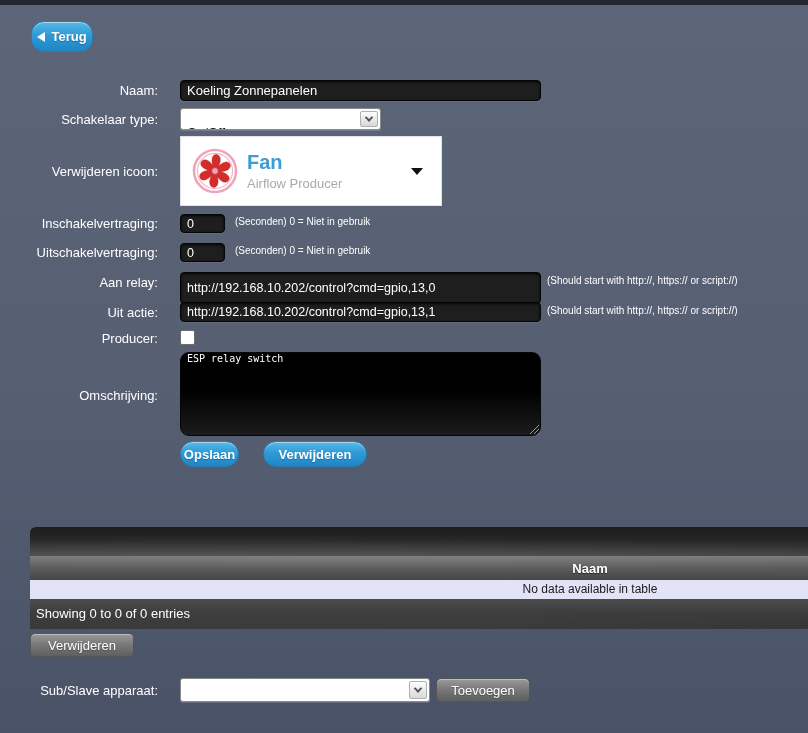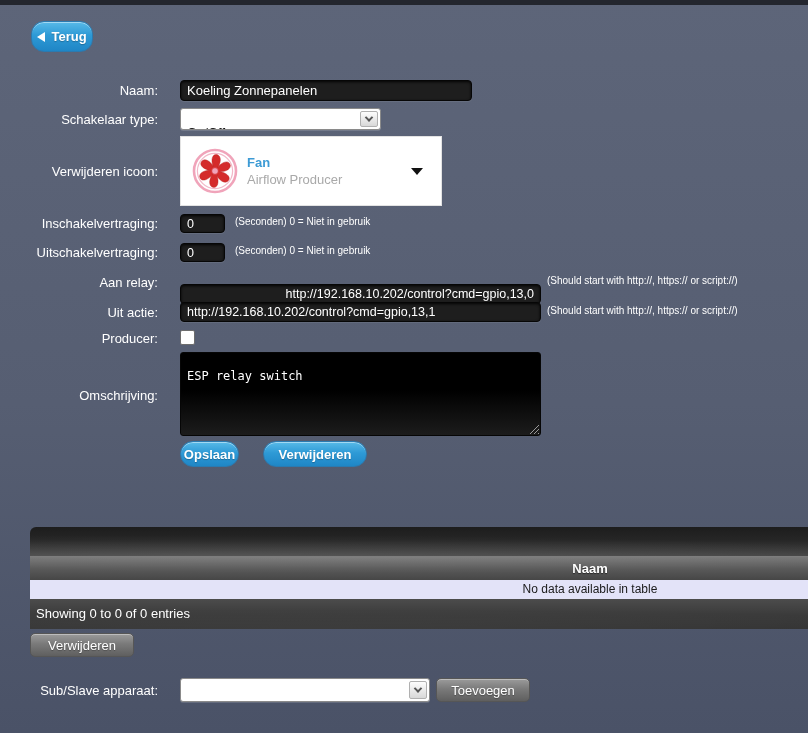--- a/index.html
+++ b/index.html
@@ -59,35 +59,35 @@
   }
   .chev { width:6px; height:6px; border-right:2px solid #555; border-bottom:2px solid #555; transform:rotate(45deg) translate(-1px,-1px); }
 
   
   .icon-panel {
     position:absolute; left:180px; top:0; width:262px; height:70px;
     background:#fff; border:1px solid #e3e3e3; display:flex; align-items:center; cursor:pointer;
   }
   .icon-panel .fan-svg { margin-left:10px; width:48px; height:48px; flex:0 0 auto; }
   .icon-texts { margin-left:8px; display:flex; flex-direction:column; gap:2px; }
-  .icon-title { color:#3d9bd5; font-size:13px; font-weight:bold; }
+  .icon-title { color:#3d9bd5; font-size:20px; font-weight:bold; }
   .icon-sub { color:#a9a9a9; font-size:13px; }
   .caret-down { position:absolute; right:18px; top:31px; width:0; height:0; border-left:6px solid transparent; border-right:6px solid transparent; border-top:7px solid #111; }
 
   .checkbox {
     -webkit-appearance:none; appearance:none; width:15px; height:15px;
     background:#fff; border:1px solid #6d6d6d; border-radius:2px; cursor:pointer;
   }
 
   .ta-wrap { position:absolute; left:180px; top:0; width:361px; height:84px; }
   .ta-wrap textarea {
     width:100%; height:100%; resize:none; outline:none;
     background:linear-gradient(to bottom,#000 0%,#000 45%,#1c1c1c 100%);
-    color:#fff; border:1px solid #060606; border-radius:3px;
-    font-family:"DejaVu Sans Mono",monospace; font-size:12px; padding:16px 6px;
+    color:#fff; border:1px solid #060606; border-radius:9px;
+    font-family:"DejaVu Sans Mono",monospace; font-size:10px; padding:0 6px;
   }
   .grip {
     position:absolute; right:2px; bottom:2px; width:11px; height:11px; pointer-events:auto; cursor:nwse-resize;
     background:
       linear-gradient(135deg, transparent 0 55%, #9a9a9a 55% 63%, transparent 63% 73%, #9a9a9a 73% 81%, transparent 81% 91%, #9a9a9a 91% 100%);
   }
 
   .btn-save { position:absolute; left:180px; top:0; width:59px; height:26px; }
   .btn-del  { position:absolute; left:263px; top:0; width:104px; height:26px; }
 
@@ -128,21 +128,21 @@
 <div id="app">
   <div class="topbar"></div>
 
   <button class="btn-blue back-btn">
     <span class="tri-left"></span>
     <span>Terug</span>
   </button>
 
   <div class="row" style="top:80px;">
     <span class="lbl" style="top:3px;">Naam:</span>
-    <input class="dark-input" style="position: absolute; left: 180px; top: 0px; width: 292px; height: 21px; font-size: 13px;" value="Koeling Zonnepanelen">
+    <input class="dark-input" style="position: absolute; left: 180px; top: 0px; width: 361px; height: 21px; font-size: 13px;" value="Koeling Zonnepanelen">
   </div>
 
   <div class="row" style="top:108px;">
     <span class="lbl" style="top:4px;">Schakelaar type:</span>
     <div class="sel-wrap" style="position:absolute;left:180px;top:0;width:201px;height:22px;">
       <select>
         <option>On/Off</option>
       </select>
       <span class="sel-arrow">
           <span class="chev"></span>
@@ -193,21 +193,21 @@
   </div>
 
   <div class="row" style="top:243px;">
     <span class="lbl" style="top:2px;">Uitschakelvertraging:</span>
     <input class="dark-input" style="position: absolute; left: 180px; top: 0px; width: 45px; height: 19px;" value="0">
     <span class="hint" style="position:absolute;left:235px;top:2px;">(Seconden) 0 = Niet in gebruik</span>
   </div>
 
   <div class="row" style="top:272px;">
     <span class="lbl" style="top:3px;">Aan relay:</span>
-    <input class="dark-input" style="position: absolute; left: 180px; top: 12px; width: 361px; height: 20px; text-align: right;" value="http://192.168.10.202/control?cmd=gpio,13,0">
+    <input class="dark-input" style="position: absolute; left: 180px; top: 0px; width: 361px; height: 32px;" value="http://192.168.10.202/control?cmd=gpio,13,0">
     <span class="hint" style="position:absolute;left:547px;top:3px;">(Should start with http://, https:// or script://)</span>
   </div>
 
   <div class="row" style="top:302px;">
     <span class="lbl" style="top:3px;">Uit actie:</span>
     <input class="dark-input" style="position: absolute; left: 180px; top: 0px; width: 361px; height: 20px;" value="http://192.168.10.202/control?cmd=gpio,13,1">
     <span class="hint" style="position:absolute;left:547px;top:3px;">(Should start with http://, https:// or script://)</span>
   </div>
 
   <div class="row" style="top:330px;">

